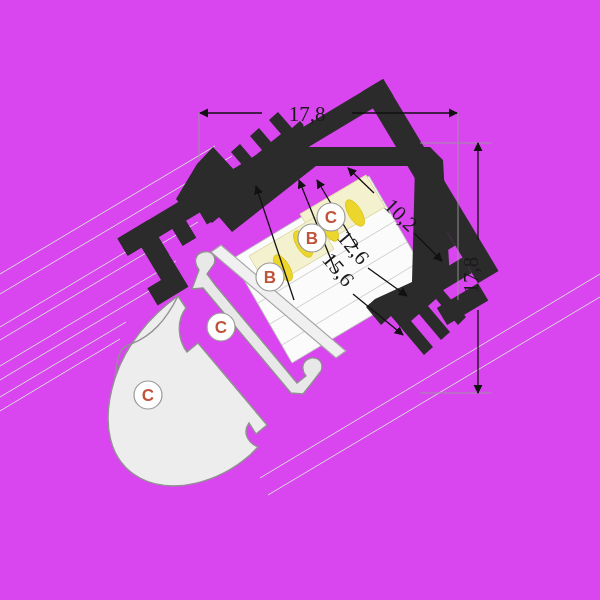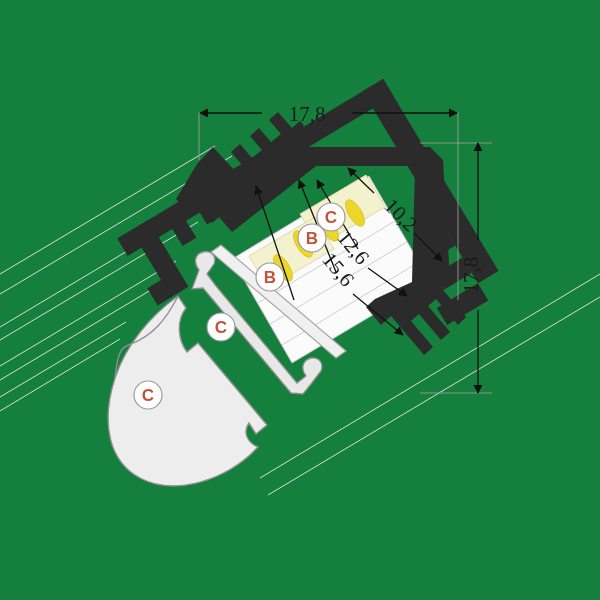--- a/index.html
+++ b/index.html
@@ -1,18 +1,18 @@
 <!DOCTYPE html>
 <html><head>
 <meta charset="utf-8">
 <style>
   html,body{margin:0;padding:0;background:#ffffff;}
   body{width:600px;height:600px;overflow:hidden;
        font-family:"Liberation Serif", serif;}
-  #stage{position:relative;width:600px;height:600px;background:#15803d;}
+  #stage{position:relative;width:600px;height:600px;background:#d946ef;}
   svg{display:block;}
   .dimtext{font-family:"Liberation Serif", serif;font-size:21px;fill:#1a1a1a;}
   .marker-letter{font-family:"Liberation Sans", sans-serif;font-size:17px;
                  font-weight:bold;fill:#c0543a;}
 </style>
 </head>
 <body>
 
 <div id="stage">
 <svg width="600" height="600" viewBox="0 0 600 600" xmlns="http://www.w3.org/2000/svg">

